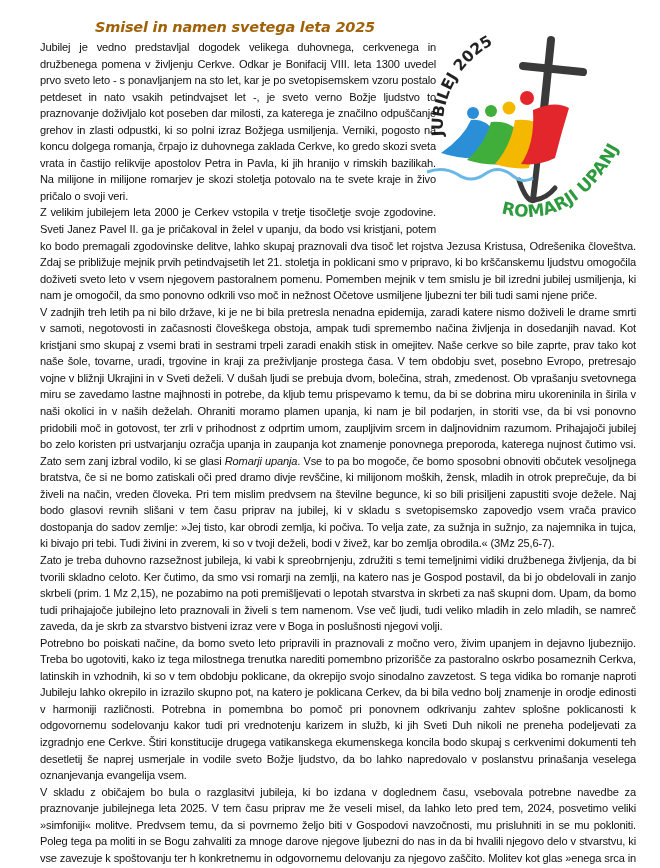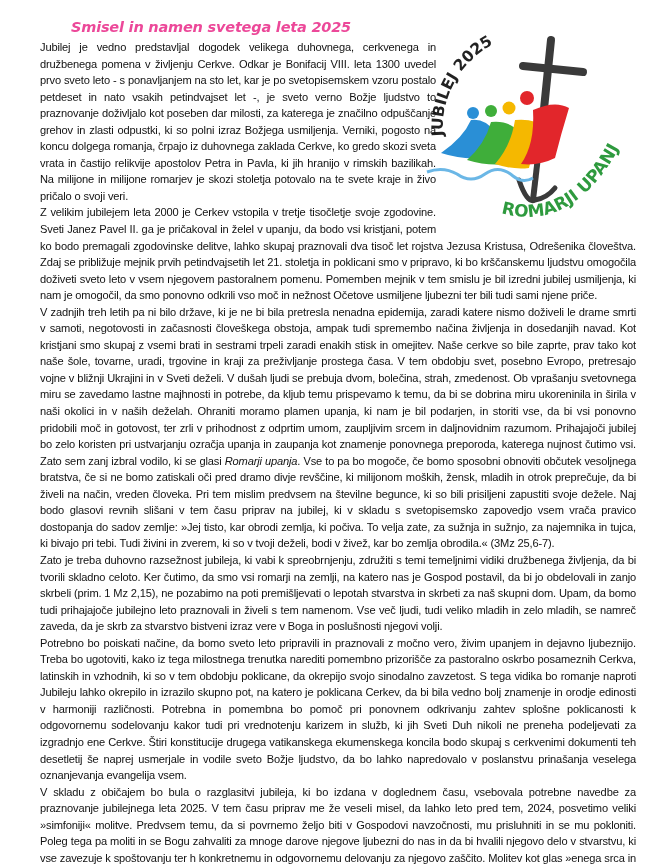--- a/index.html
+++ b/index.html
@@ -1,21 +1,21 @@
 <!DOCTYPE html>
 <html><head>
 <meta charset="utf-8">
 <style>
   html, body { margin:0; padding:0; background:#ffffff; }
   body { width:660px; height:868px; position:relative; overflow:hidden; }
   .page { position:absolute; left:0; top:0; width:660px; height:868px; background:#fff; }
   .title {
-    position:absolute; left:32px; top:19px; width:358px; text-align:center;
+    position:absolute; left:56px; top:19px; width:358px; text-align:center;
     font-family:"DejaVu Sans", sans-serif; font-weight:bold; font-style:italic;
-    font-size:14.5px; color:#ec4899; letter-spacing:-0.2px;
+    font-size:14.5px; color:#a16207; letter-spacing:-0.2px;
   }
   .body {
     position:absolute; left:40px; top:39px; width:596px;
     font-family:"Liberation Sans", sans-serif; font-size:11.1px; line-height:16.55px;
     color:#111; text-align:justify; letter-spacing:-0.15px;
   }
   .logo-float { float:right; width:206px; height:192px; margin-right:-6px; }
   .body p { margin:0; }
   .logo {
     position:absolute; left:423px; top:8px; width:240px; height:240px;

